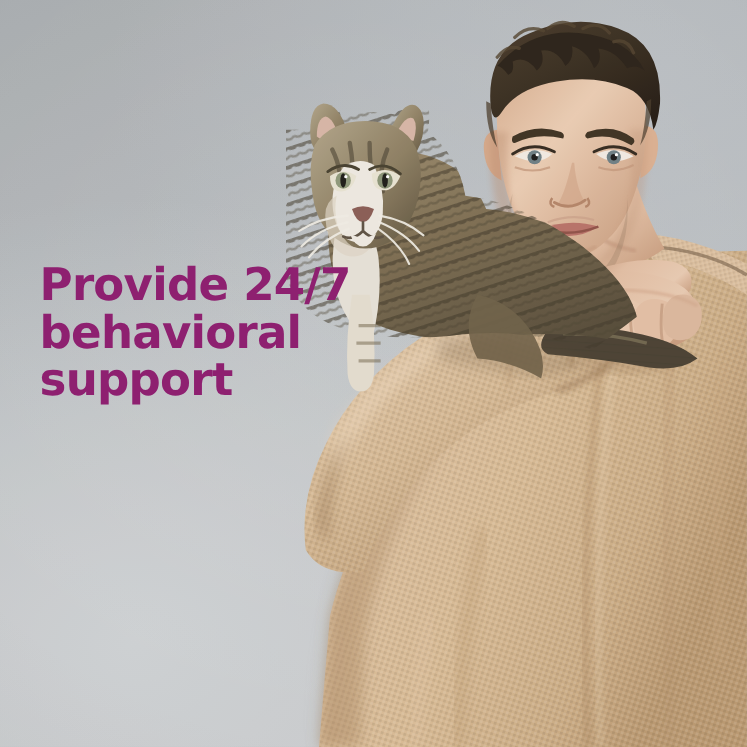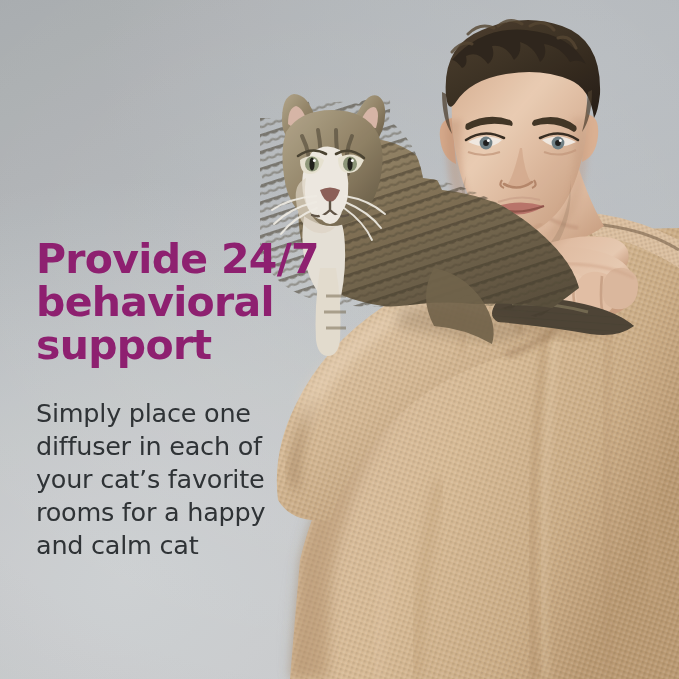--- a/index.html
+++ b/index.html
@@ -358,20 +358,15 @@
       </g>
 
       <rect x="0" y="0" width="679" height="679" fill="#b9a58c" opacity="0.04"></rect>
     </svg>
   </div>
 
   <div class="copy">
     <h1 class="headline">Provide 24/7
 behavioral
 support</h1>
-    <p class="subcopy">Simply place one
-diffuser in each of
-your cat’s favorite
-rooms for a happy
-and calm cat</p>
   </div>
 
 </div>
 
 </body></html>

